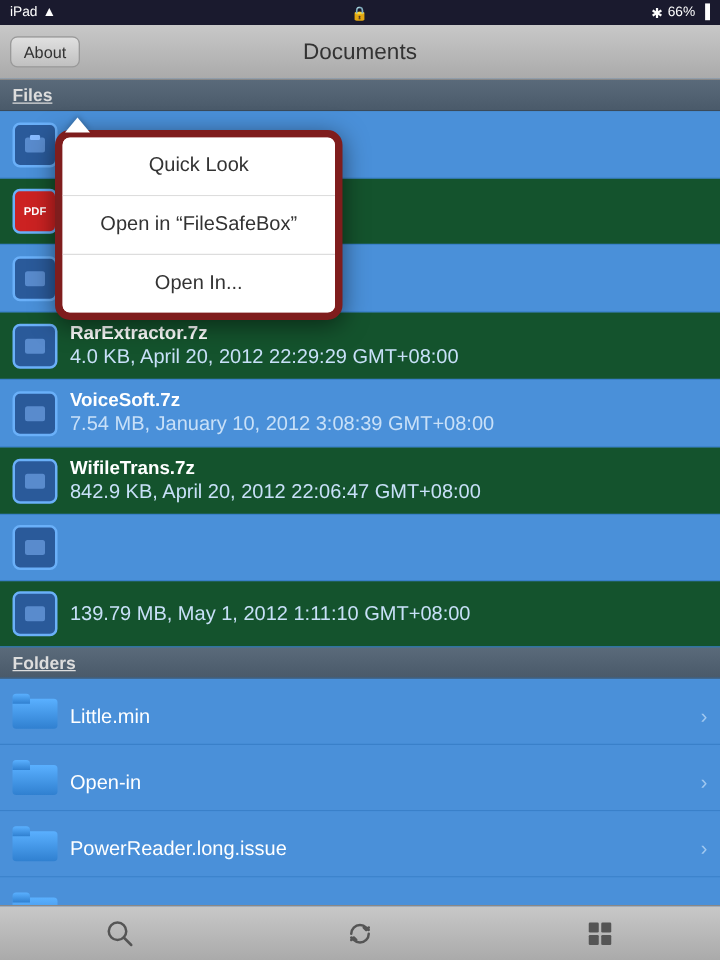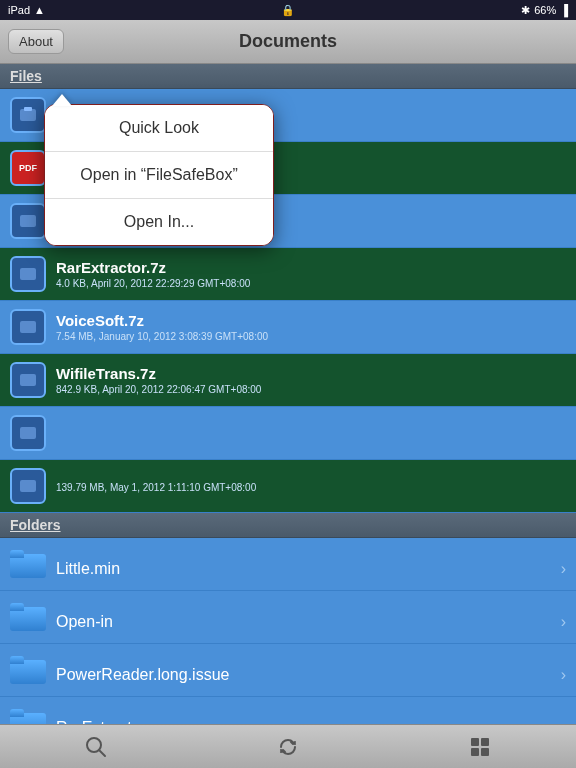--- a/index.html
+++ b/index.html
@@ -32,21 +32,21 @@
       height: 44px;
       background: linear-gradient(to bottom, #c8c8c8, #aaaaaa);
       display: flex;
       align-items: center;
       justify-content: center;
       position: relative;
       border-bottom: 1px solid #888;
     }
     .nav-title {
       font-size: 18px;
-      font-weight: bold;
+      font-weight: normal;
       color: #333;
     }
     .about-btn {
       position: absolute;
       left: 8px;
       background: linear-gradient(to bottom, #e0e0e0, #c0c0c0);
       border: 1px solid #999;
       border-radius: 6px;
       padding: 4px 10px;
       font-size: 13px;
@@ -96,21 +96,21 @@
       font-size: 10px;
       color: white;
     }
     .file-info { flex: 1; }
     .file-name {
       font-size: 15px;
       font-weight: bold;
       color: white;
     }
     .file-meta {
-      font-size: 10px;
+      font-size: 16px;
       color: #c8e0f8;
       margin-top: 2px;
     }
 
     
     .folder-row {
       display: flex;
       align-items: flex-end;
       padding: 12px 10px;
       background: #4a90d9;
@@ -166,21 +166,21 @@
     }
     .popup-menu {
       position: absolute;
       top: 40px;
       left: 44px;
       width: 230px;
       background: white;
       border-radius: 12px;
       box-shadow: 0 4px 20px rgba(0,0,0,0.5);
       overflow: hidden;
-      border: 1px solid #7f1d1d;
+      border: 6px solid #7f1d1d;
     }
     .popup-arrow {
       position: absolute;
       top: 30px;
       left: 52px;
       width: 0;
       height: 0;
       border-left: 10px solid transparent;
       border-right: 10px solid transparent;
       border-bottom: 12px solid white;

